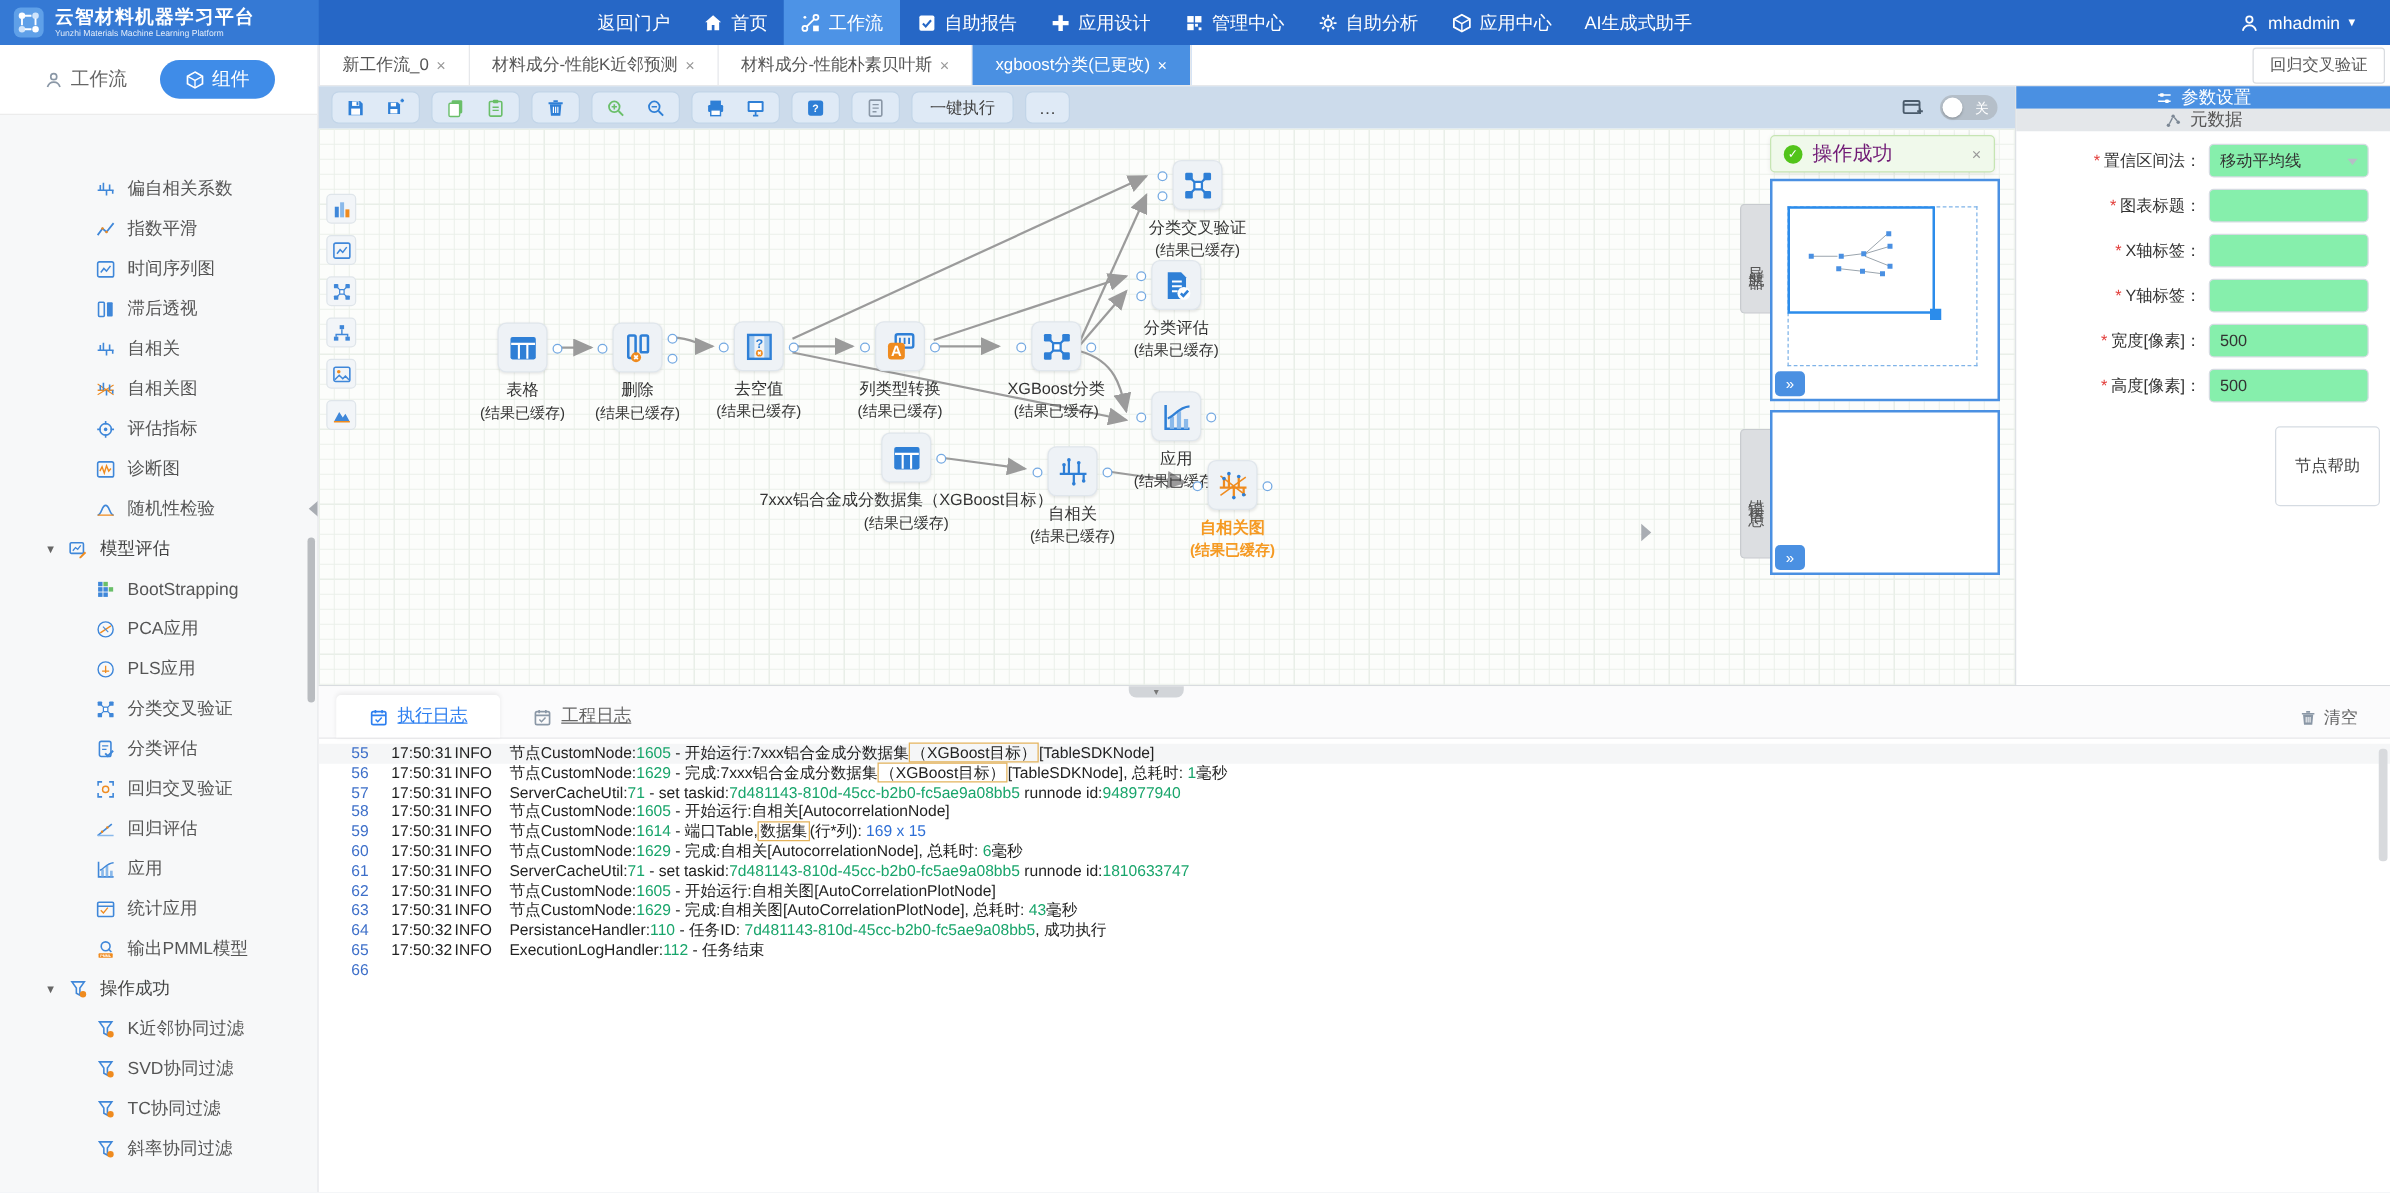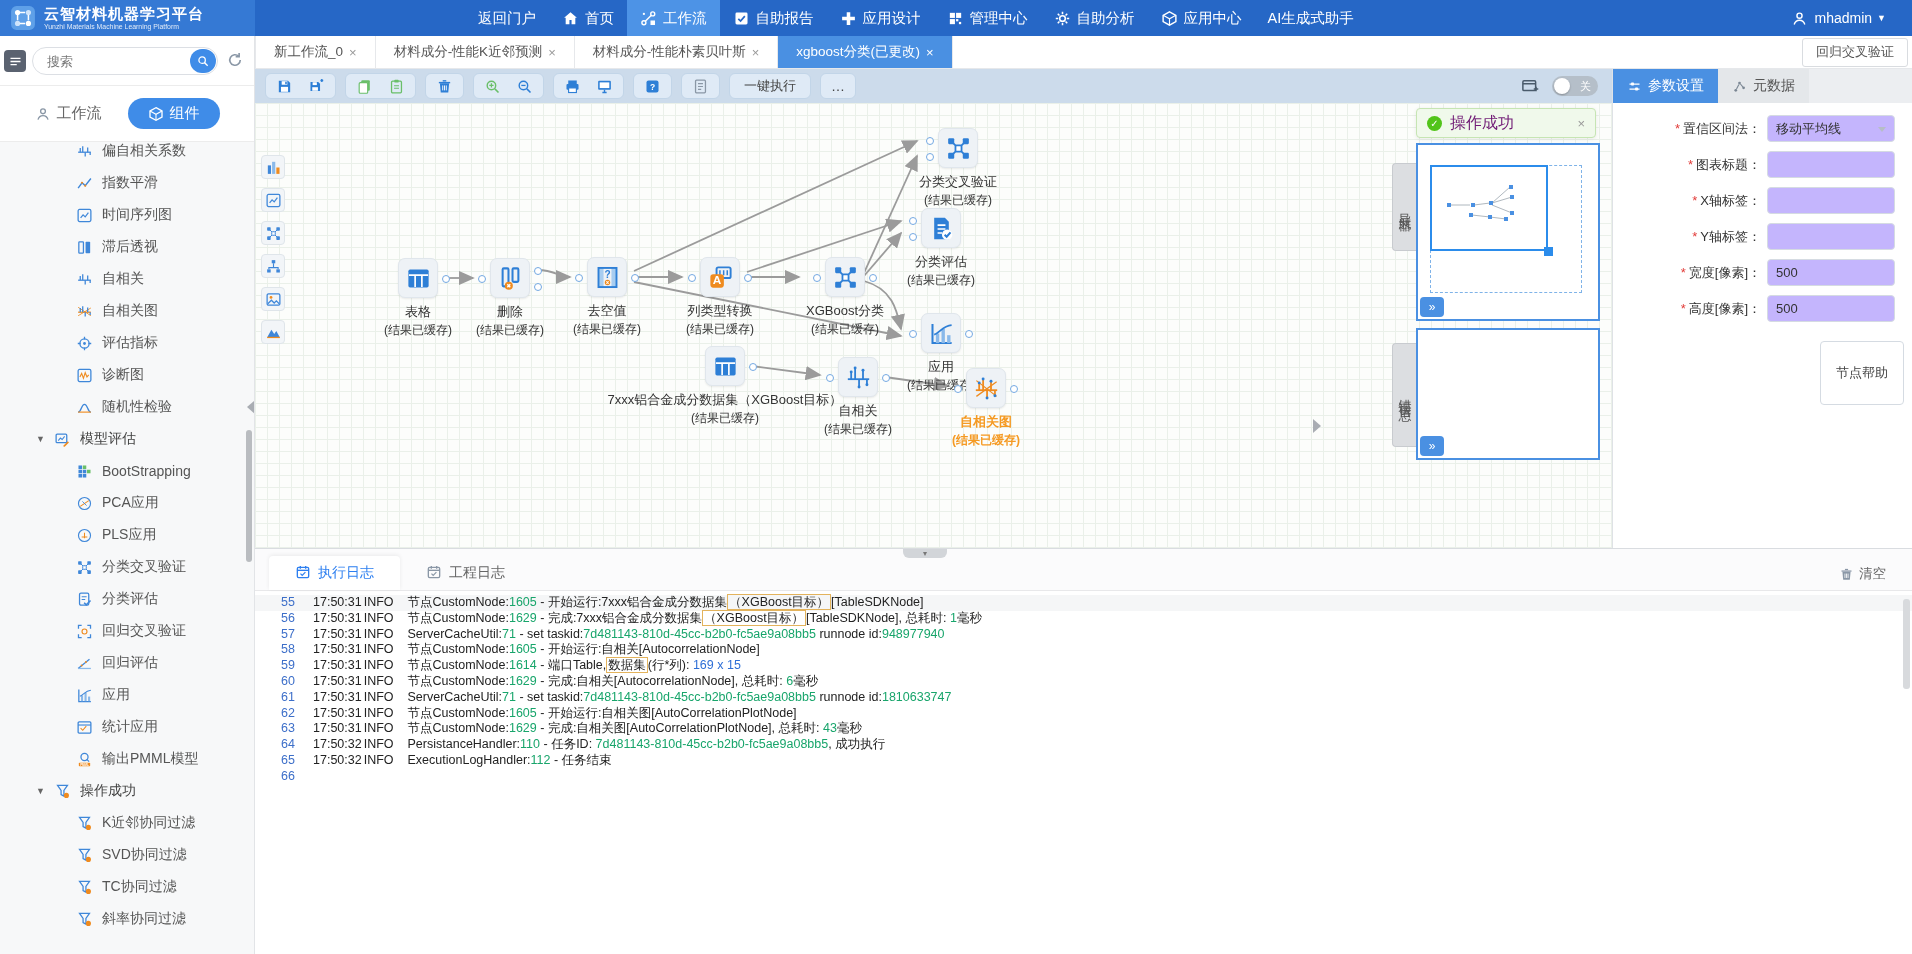--- a/index.html
+++ b/index.html
@@ -97,39 +97,39 @@
   .vtab span{writing-mode:vertical-rl;letter-spacing:3px;}
   .minipanel{position:absolute;background:#fff;border:2px solid #4a90e2;}
   .mini-dashed{position:absolute;border:1px dashed #7fb3e8;}
   .mini-view{position:absolute;border:2px solid #2b8ceb;}
   .mini-handle{position:absolute;width:9px;height:9px;background:#2b8ceb;}
   .mini-expand{position:absolute;left:2px;bottom:2px;width:24px;height:20px;background:#4a90e2;border-radius:4px;color:#fff;font-size:12px;display:flex;align-items:center;justify-content:center;cursor:pointer;}
   .panel-collapse{position:absolute;left:1058px;top:316px;width:0;height:0;border-top:7px solid transparent;border-bottom:7px solid transparent;border-left:8px solid #a9adb3;}
 
   
   .rightpanel{position:absolute;left:1612px;top:69px;width:300px;height:479px;background:#fff;border-left:1px solid #dfe2e6;}
-  .rp-tabs{display:flex;height:34px;background:#eceef1;}
+  .rp-tabs{display:flex;height:34px;background:#eceef1;flex-direction:column;}
   .rp-tab{display:flex;align-items:center;justify-content:center;padding:0 14px;font-size:14px;color:#555;background:#e4e7ea;cursor:pointer;}
   .rp-tab .sico{width:15px;height:15px;margin-right:6px;display:inline-flex;}
   .rp-tab .sico svg{width:15px;height:15px;}
   .rp-tab.active{background:#4a90e2;color:#fff;}
   .rp-form{padding-top:12px;}
   .rp-row{display:flex;align-items:center;margin:0 0 9px 0;}
   .rp-label{width:148px;text-align:right;font-size:13px;color:#333;flex:0 0 auto;}
   .rp-label .req{color:#e23c39;margin-right:3px;}
-  .rp-field{margin-left:6px;width:128px;height:27px;border:1px solid #d5dbe2;border-radius:4px;background:#c4b5fd;position:relative;display:flex;align-items:center;padding:0 8px;font-size:13px;color:#333;}
+  .rp-field{margin-left:6px;width:128px;height:27px;border:1px solid #d5dbe2;border-radius:4px;background:#86efac;position:relative;display:flex;align-items:center;padding:0 8px;font-size:13px;color:#333;}
   .rp-field .selcaret{position:absolute;right:8px;top:11px;width:0;height:0;border-left:4px solid transparent;border-right:4px solid transparent;border-top:5px solid #b6bdc6;}
   .rp-help-wrap{display:flex;justify-content:flex-end;padding:10px 8px 0 0;}
   .rp-help{border:1px solid #d5dbe2;border-radius:4px;background:#fff;color:#444;font-size:13px;padding:22px 15px;cursor:pointer;}
 
   
   .logpanel{position:absolute;left:255px;top:548px;width:1657px;height:406px;background:#fff;border-top:1px solid #d9dce0;}
   .log-handle{position:absolute;left:648px;top:0;width:44px;height:9px;background:#d2d5d9;border-radius:0 0 6px 6px;display:flex;align-items:center;justify-content:center;color:#777;font-size:8px;line-height:7px;cursor:pointer;}
   .log-tabs{display:flex;align-items:flex-end;padding:8px 0 0 14px;background:#fbfbfc;border-bottom:1px solid #e8e8ea;height:42px;}
-  .log-tab{display:flex;align-items:flex-start;padding:8px 26px;font-size:14px;color:#666;cursor:pointer;border-radius:4px 4px 0 0;}
+  .log-tab{display:flex;align-items:flex-end;padding:8px 26px;font-size:14px;color:#666;cursor:pointer;border-radius:4px 4px 0 0;text-decoration:underline;}
   .log-tab .sico{width:16px;height:16px;margin-right:7px;display:inline-flex;}
   .log-tab .sico svg{width:16px;height:16px;}
   .log-tab.active{background:#fff;color:#2d7ff0;box-shadow:0 -1px 4px rgba(0,0,0,.07);}
   .log-clear{position:absolute;right:26px;top:16px;display:flex;align-items:center;color:#666;font-size:13.5px;cursor:pointer;}
   .log-clear .sico{width:15px;height:15px;margin-right:5px;display:inline-flex;}
   .log-clear .sico svg{width:15px;height:15px;}
   .log-body{padding:4px 0 0 0;font-family:"DejaVu Sans Mono",monospace;font-size:12.5px;color:#222;}
   .logrow{display:flex;align-items:baseline;height:15.8px;line-height:15.8px;white-space:pre;}
   .logrow.alt{background:#f5f6f7;}
   .logrow .ln{width:40px;text-align:right;color:#3d6fc9;flex:0 0 auto;}
@@ -242,42 +242,20 @@
             <circle cx="12" cy="8" r="3.6" fill="none" stroke="#fff" stroke-width="2"></circle>
             <path d="M4.5 20.5c1.2-4.2 4.4-6 7.5-6s6.3 1.8 7.5 6" fill="none" stroke="#fff" stroke-width="2"></path>
           </svg>
         </span>
       <span>mhadmin</span>
       <span class="caret">▼</span>
     </div>
   </header>
 
   <aside class="sidebar">
-    <div class="side-search">
-      <span class="side-menu-btn" id="sideMenuBtn">
-          <svg viewBox="0 0 24 24" xmlns="http://www.w3.org/2000/svg">
-            <path d="M4 7h16M4 12h16M4 17h10" stroke="#fff" stroke-width="2.2"></path>
-          </svg>
-        </span>
-      <span class="search-pill">
-        <input placeholder="搜索" style="">
-        <span class="search-go" id="searchGo">
-            <svg viewBox="0 0 24 24" xmlns="http://www.w3.org/2000/svg">
-              <circle cx="10.5" cy="10.5" r="5.5" fill="none" stroke="#fff" stroke-width="2.2"></circle>
-              <path d="M14.8 14.8 20 20" stroke="#fff" stroke-width="2.4"></path>
-            </svg>
-          </span>
-      </span>
-      <span class="side-refresh" id="sideRefresh">
-          <svg viewBox="0 0 24 24" xmlns="http://www.w3.org/2000/svg">
-            <path d="M19 12a7 7 0 1 1-2-4.9" fill="none" stroke="#8a97a6" stroke-width="2.2"></path>
-            <path d="M17.5 2.8v4.6h-4.6" fill="none" stroke="#8a97a6" stroke-width="2.2"></path>
-          </svg>
-        </span>
-    </div>
     <div class="side-tabs" id="sideTabs">
         <div class="side-tab">
           <span class="sico">
             <svg viewBox="0 0 24 24" xmlns="http://www.w3.org/2000/svg">
               <circle cx="12" cy="8" r="3.6" fill="none" stroke="#8a97a6" stroke-width="2"></circle>
               <path d="M4.5 20.5c1.2-4.2 4.4-6 7.5-6s6.3 1.8 7.5 6" fill="none" stroke="#8a97a6" stroke-width="2"></path>
             </svg>
           </span>
           <span>工作流</span>
         </div>

